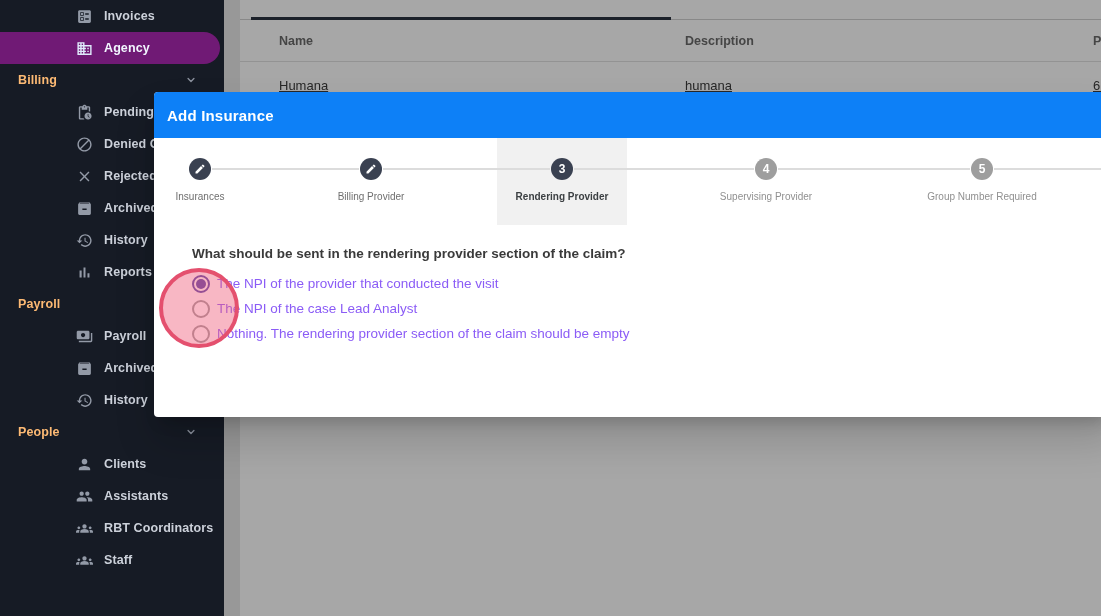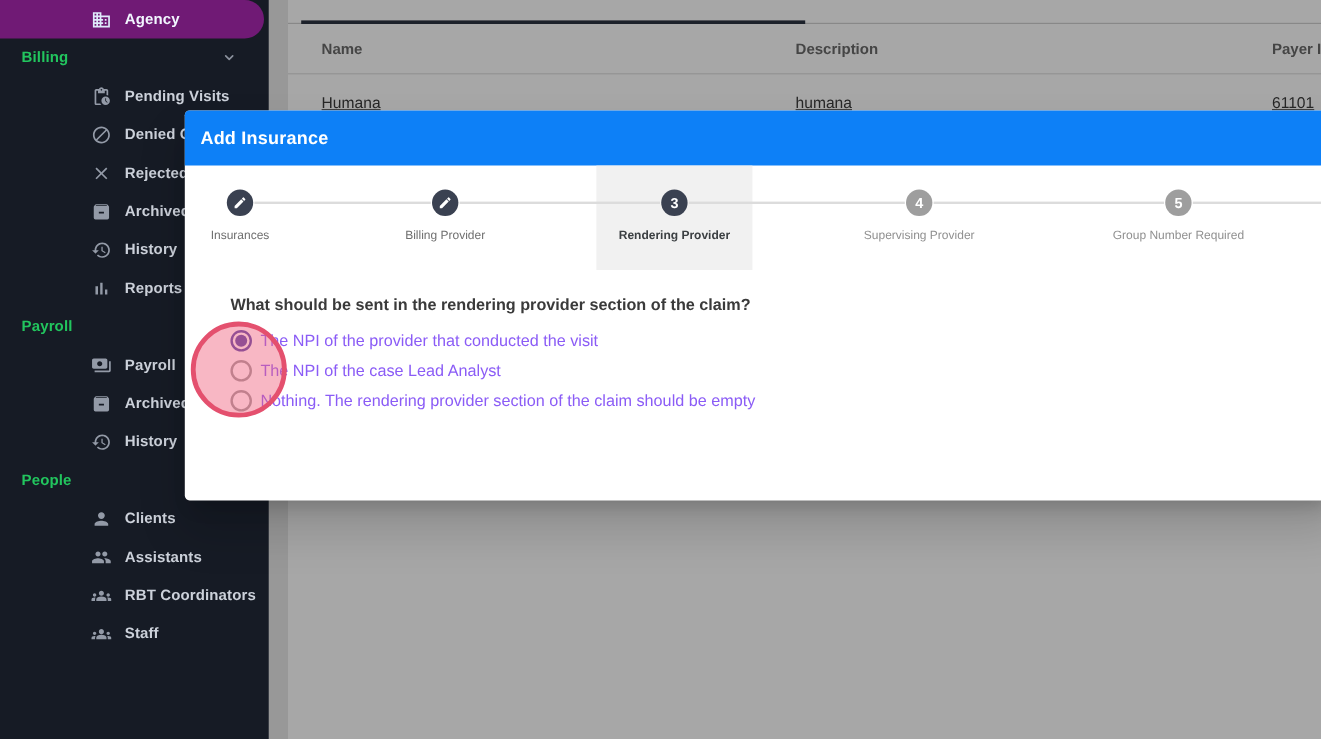--- a/index.html
+++ b/index.html
@@ -11,32 +11,32 @@
   .sidebar { position:absolute; left:0; top:0; width:224px; height:616px; background:#161b25; z-index:1; }
   .nav-item, .nav-section { height:32px; display:flex; align-items:center; }
   .nav-item { padding-left:76px; cursor:pointer; }
   .nav-item .nav-icon { width:17px; height:17px; margin-right:11px; color:#939aa7; flex:0 0 auto; display:flex; align-items:center; }
   .nav-item .nav-icon svg { width:17px; height:17px; }
   .nav-label { color:#ccd1da; font-size:12.5px; font-weight:700; letter-spacing:.1px; white-space:nowrap; }
   .nav-item.active { background:#701a75; width:220px; border-radius:0 18px 18px 0; }
   .nav-item.active .nav-icon { color:#dfeafb; }
   .nav-item.active .nav-label { color:#f2f7ff; }
   .nav-section { padding:0 26px 0 18px; justify-content:space-between; cursor:pointer; }
-  .nav-section .nav-label { color:#22c55e;text-align:right; }
+  .nav-section .nav-label { color:#fdba74;text-align:right; }
   .nav-section .chevron { color:#8a909c; width:14px; height:14px; }
   .nav-section .chevron svg { width:14px; height:14px; }
 
   
   .content { position:absolute; left:224px; top:0; right:0; bottom:0; background:#e9e9e9; }
   .card { position:absolute; left:16px; top:0; right:-2px; bottom:0; background:#ffffff; }
   .tabs-sep { position:absolute; left:0; top:19px; right:0; height:1px; background:#d0d0d0; }
   .tab-indicator { position:absolute; left:11px; top:17px; width:420px; height:3px; background:#2c3340; }
   .thead { position:absolute; left:0; top:20px; right:0; height:42px; display:flex; align-items:center; border-bottom:1px solid #e0e0e0; }
   .trow { position:absolute; left:0; top:63px; right:0; height:44px; display:flex; align-items:center; }
-  .cell { padding-left:28px; white-space:nowrap; overflow:hidden; }
+  .cell { padding-left:28px; white-space:nowrap; overflow:hidden;margin-left:11px; }
   .c1 { width:395px; } .c2 { width:397px; } .c3 { flex:1; }
   .thead .cell { font-size:12.5px; font-weight:700; color:#6a6a6a; }
   .trow .cell { font-size:13px; color:#3c3c3c;text-decoration:underline; }
 
   
   .backdrop { position:absolute; left:224px; top:0; right:0; bottom:0; background:rgba(0,0,0,0.345); z-index:2; }
 
   
   .modal { position:absolute; left:154px; top:92px; width:960px; height:325px; background:#ffffff; z-index:3;
            border-radius:4px 0 0 4px; box-shadow:0 11px 15px -7px rgba(0,0,0,.2), 0 24px 38px 3px rgba(0,0,0,.14); }
@@ -131,20 +131,28 @@
       </div>
       <div class="trow">
         <div class="cell c1">Humana</div>
         <div class="cell c2">humana</div>
         <div class="cell c3">61101</div>
       </div>
     </div>
   </div>
 
   <nav class="sidebar">
+    <div class="nav-item">
+      <span class="nav-icon">
+          <svg>
+            <use href="#i-ballot"></use>
+          </svg>
+        </span>
+      <span class="nav-label">Invoices</span>
+    </div>
     <div class="nav-item active">
       <span class="nav-icon">
           <svg>
             <use href="#i-domain"></use>
           </svg>
         </span>
       <span class="nav-label">Agency</span>
     </div>
     <div class="nav-section">
       <span class="nav-label">Billing</span>

